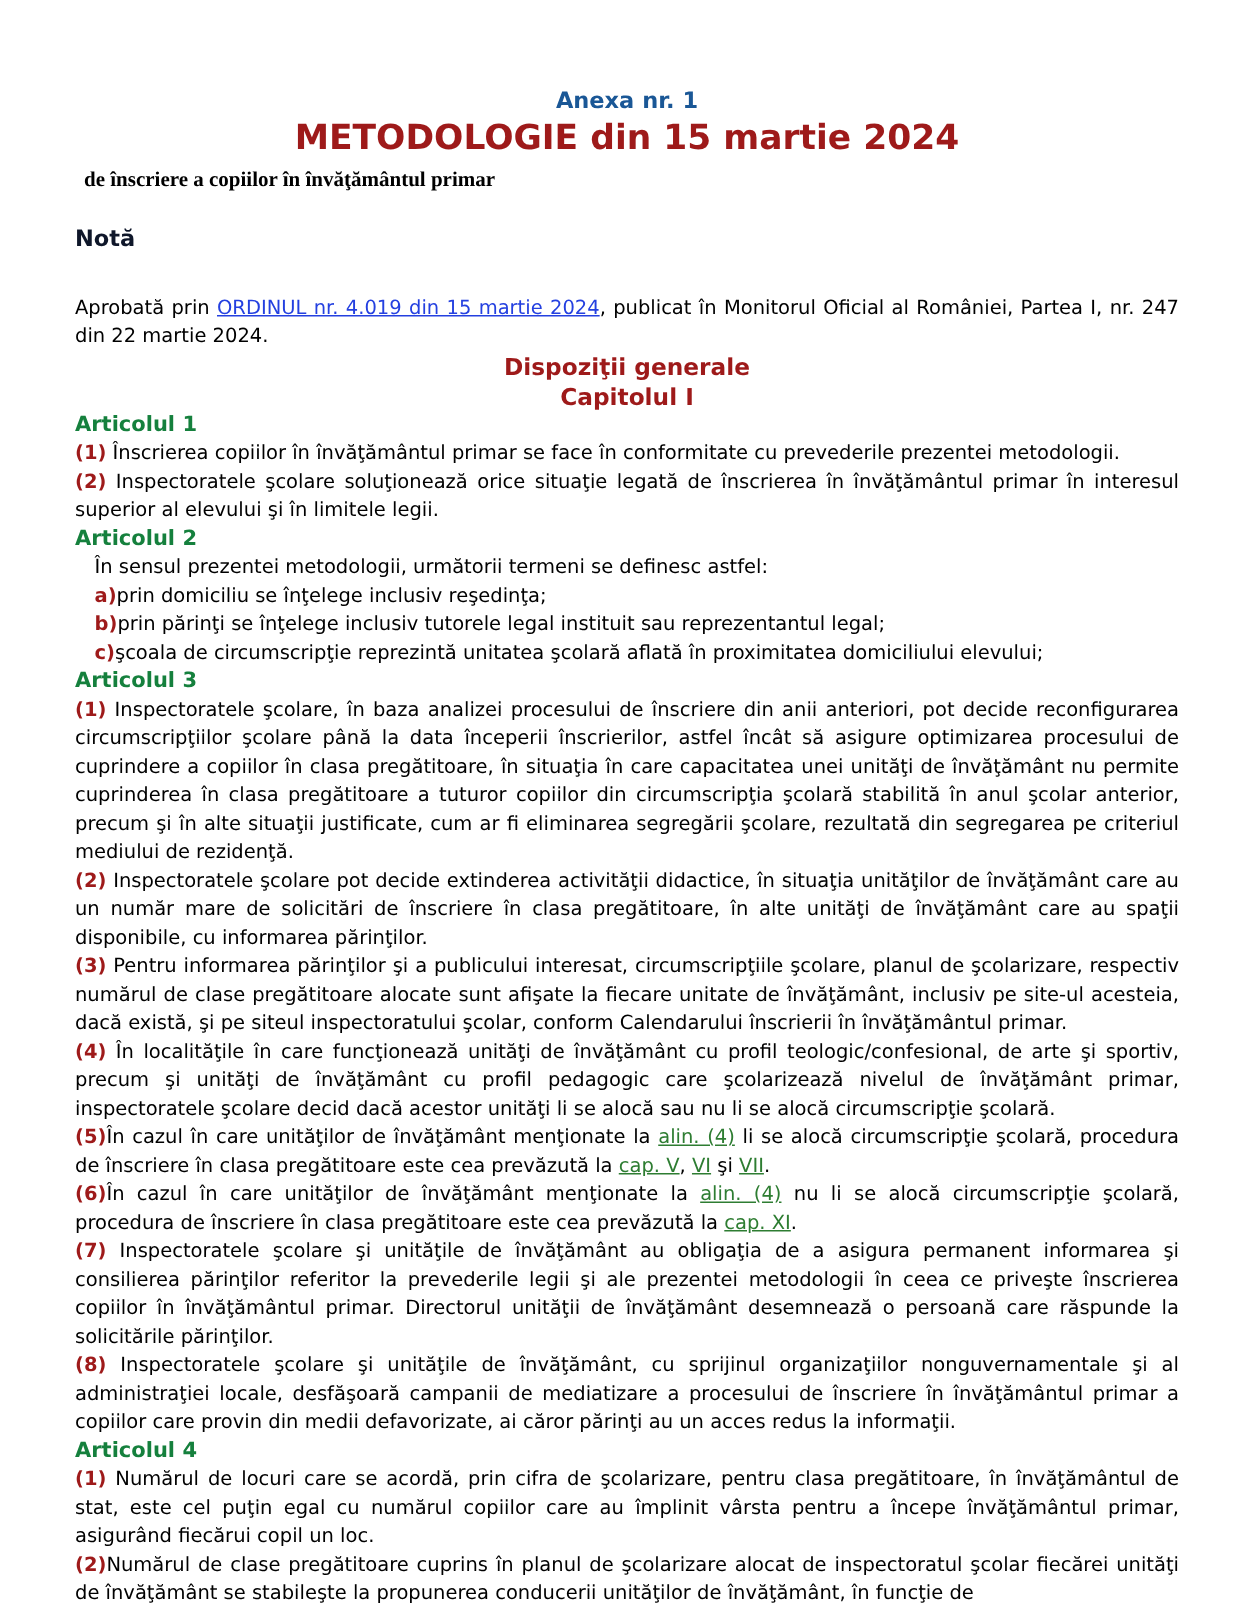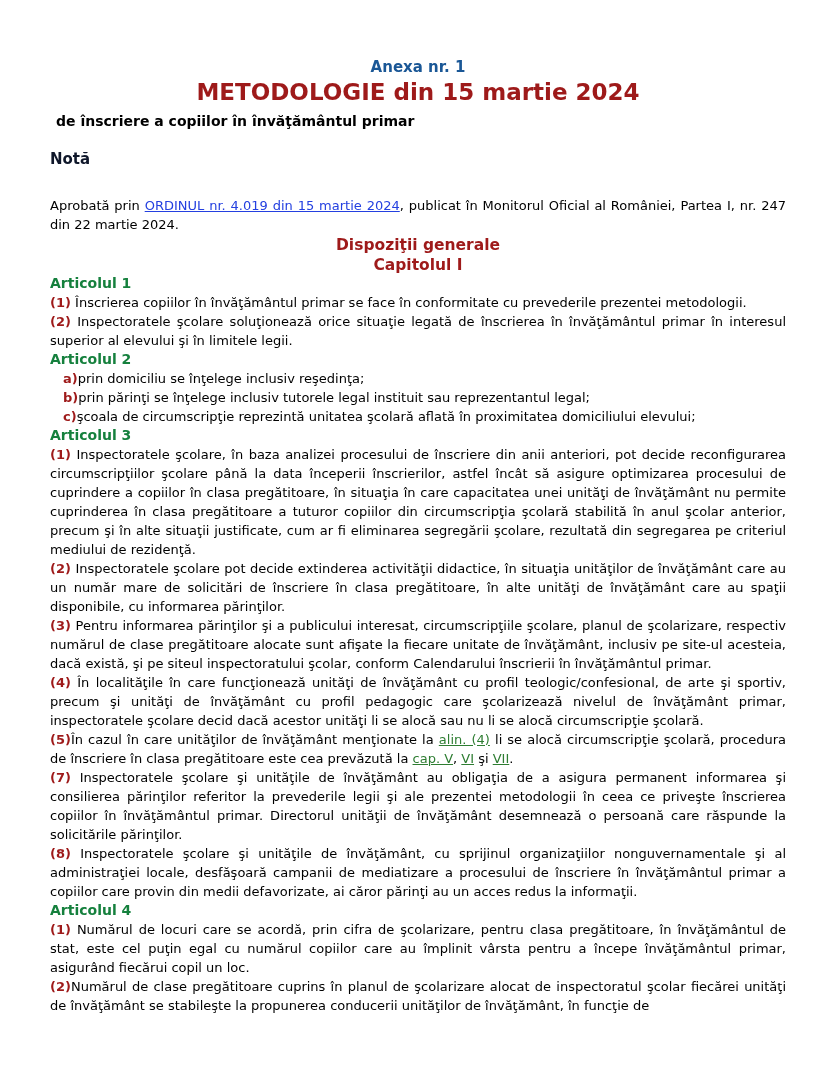--- a/index.html
+++ b/index.html
@@ -31,20 +31,21 @@
     font-weight: bold;
     font-size: 23px;
     line-height: 28px;
     margin: 2px 0 6px 0;
   }
   .doc-subtitle {
     font-weight: bold;
     font-size: 14px;
     line-height: 18px;
     margin: 0 0 12px 6px;
+    font-family: Liberation Serif, serif;
   }
   .note-label {
     color: #0f172a;
     font-weight: bold;
     font-size: 15px;
     margin: 20px 0 28px 0;
   }
   .para {
     font-size: 13px;
     line-height: 19px;
@@ -98,30 +99,32 @@
   <p class="para"><span class="txt">Aprobată prin </span><a href="#" class="link-blue">ORDINUL nr. 4.019 din 15 martie 2024</a><span class="txt">, publicat în Monitorul Oficial al României, Partea I, nr. 247 din 22 martie 2024.</span></p>
 
   <p class="chapter">Dispoziţii generale</p>
   <p class="chapter">Capitolul I</p>
 
   <h3 class="article-heading">Articolul 1</h3>
   <p class="para"><span class="marker">(1)</span><span class="txt"> Înscrierea copiilor în învăţământul primar se face în conformitate cu prevederile prezentei metodologii.</span></p>
   <p class="para"><span class="marker">(2)</span><span class="txt"> Inspectoratele şcolare soluţionează orice situaţie legată de înscrierea în învăţământul primar în interesul superior al elevului şi în limitele legii.</span></p>
 
   <h3 class="article-heading">Articolul 2</h3>
+  <p class="para indent"><span class="txt">În sensul prezentei metodologii, următorii termeni se definesc astfel:</span></p>
   <p class="para indent"><span class="marker">a)</span><span class="txt">prin domiciliu se înţelege inclusiv reşedinţa;</span></p>
   <p class="para indent"><span class="marker">b)</span><span class="txt">prin părinţi se înţelege inclusiv tutorele legal instituit sau reprezentantul legal;</span></p>
   <p class="para indent"><span class="marker">c)</span><span class="txt">şcoala de circumscripţie reprezintă unitatea şcolară aflată în proximitatea domiciliului elevului;</span></p>
 
   <h3 class="article-heading">Articolul 3</h3>
   <p class="para"><span class="marker">(1)</span><span class="txt"> Inspectoratele şcolare, în baza analizei procesului de înscriere din anii anteriori, pot decide reconfigurarea circumscripţiilor şcolare până la data începerii înscrierilor, astfel încât să asigure optimizarea procesului de cuprindere a copiilor în clasa pregătitoare, în situaţia în care capacitatea unei unităţi de învăţământ nu permite cuprinderea în clasa pregătitoare a tuturor copiilor din circumscripţia şcolară stabilită în anul şcolar anterior, precum şi în alte situaţii justificate, cum ar fi eliminarea segregării şcolare, rezultată din segregarea pe criteriul mediului de rezidenţă.</span></p>
   <p class="para"><span class="marker">(2)</span><span class="txt"> Inspectoratele şcolare pot decide extinderea activităţii didactice, în situaţia unităţilor de învăţământ care au un număr mare de solicitări de înscriere în clasa pregătitoare, în alte unităţi de învăţământ care au spaţii disponibile, cu informarea părinţilor.</span></p>
   <p class="para"><span class="marker">(3)</span><span class="txt"> Pentru informarea părinţilor şi a publicului interesat, circumscripţiile şcolare, planul de şcolarizare, respectiv numărul de clase pregătitoare alocate sunt afişate la fiecare unitate de învăţământ, inclusiv pe site-ul acesteia, dacă există, şi pe siteul inspectoratului şcolar, conform Calendarului înscrierii în învăţământul primar.</span></p>
   <p class="para"><span class="marker">(4)</span><span class="txt"> În localităţile în care funcţionează unităţi de învăţământ cu profil teologic/confesional, de arte şi sportiv, precum şi unităţi de învăţământ cu profil pedagogic care şcolarizează nivelul de învăţământ primar, inspectoratele şcolare decid dacă acestor unităţi li se alocă sau nu li se alocă circumscripţie şcolară.</span></p>
   <p class="para"><span class="marker">(5)</span><span class="txt">În cazul în care unităţilor de învăţământ menţionate la </span><a href="#" class="link-green">alin. (4)</a><span class="txt"> li se alocă circumscripţie şcolară, procedura de înscriere în clasa pregătitoare este cea prevăzută la </span><a href="#" class="link-green">cap. V</a><span class="txt">, </span><a href="#" class="link-green">VI</a><span class="txt"> şi </span><a href="#" class="link-green">VII</a><span class="txt">.</span></p>
+  <p class="para"><span class="marker">(6)</span><span class="txt">În cazul în care unităţilor de învăţământ menţionate la </span><a href="#" class="link-green">alin. (4)</a><span class="txt"> nu li se alocă circumscripţie şcolară, procedura de înscriere în clasa pregătitoare este cea prevăzută la </span><a href="#" class="link-green">cap. XI</a><span class="txt">.</span></p>
   <p class="para"><span class="marker">(7)</span><span class="txt"> Inspectoratele şcolare şi unităţile de învăţământ au obligaţia de a asigura permanent informarea şi consilierea părinţilor referitor la prevederile legii şi ale prezentei metodologii în ceea ce priveşte înscrierea copiilor în învăţământul primar. Directorul unităţii de învăţământ desemnează o persoană care răspunde la solicitările părinţilor.</span></p>
   <p class="para"><span class="marker">(8)</span><span class="txt"> Inspectoratele şcolare şi unităţile de învăţământ, cu sprijinul organizaţiilor nonguvernamentale şi al administraţiei locale, desfăşoară campanii de mediatizare a procesului de înscriere în învăţământul primar a copiilor care provin din medii defavorizate, ai căror părinţi au un acces redus la informaţii.</span></p>
 
   <h3 class="article-heading">Articolul 4</h3>
   <p class="para"><span class="marker">(1)</span><span class="txt"> Numărul de locuri care se acordă, prin cifra de şcolarizare, pentru clasa pregătitoare, în învăţământul de stat, este cel puţin egal cu numărul copiilor care au împlinit vârsta pentru a începe învăţământul primar, asigurând fiecărui copil un loc.</span></p>
   <p class="para"><span class="marker">(2)</span><span class="txt">Numărul de clase pregătitoare cuprins în planul de şcolarizare alocat de inspectoratul şcolar fiecărei unităţi de învăţământ se stabileşte la propunerea conducerii unităţilor de învăţământ, în funcţie de</span></p>
 
 </div>
 
 </body></html>

